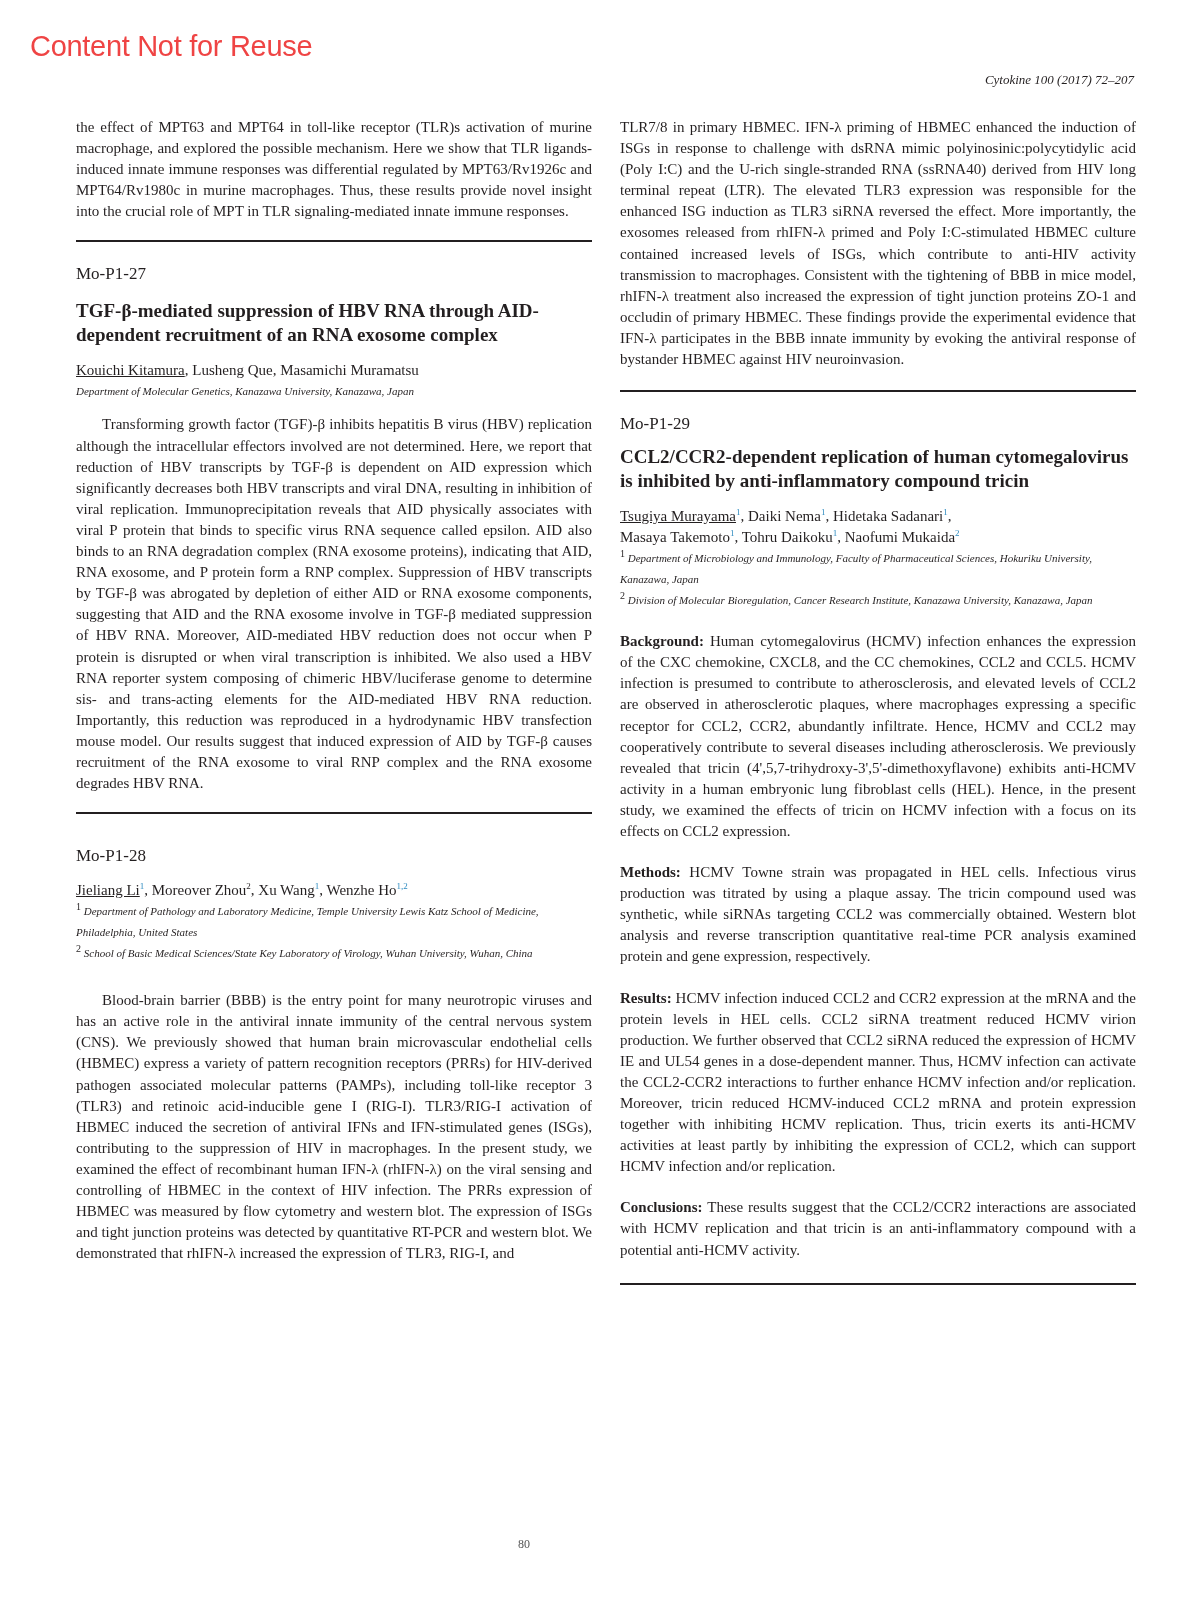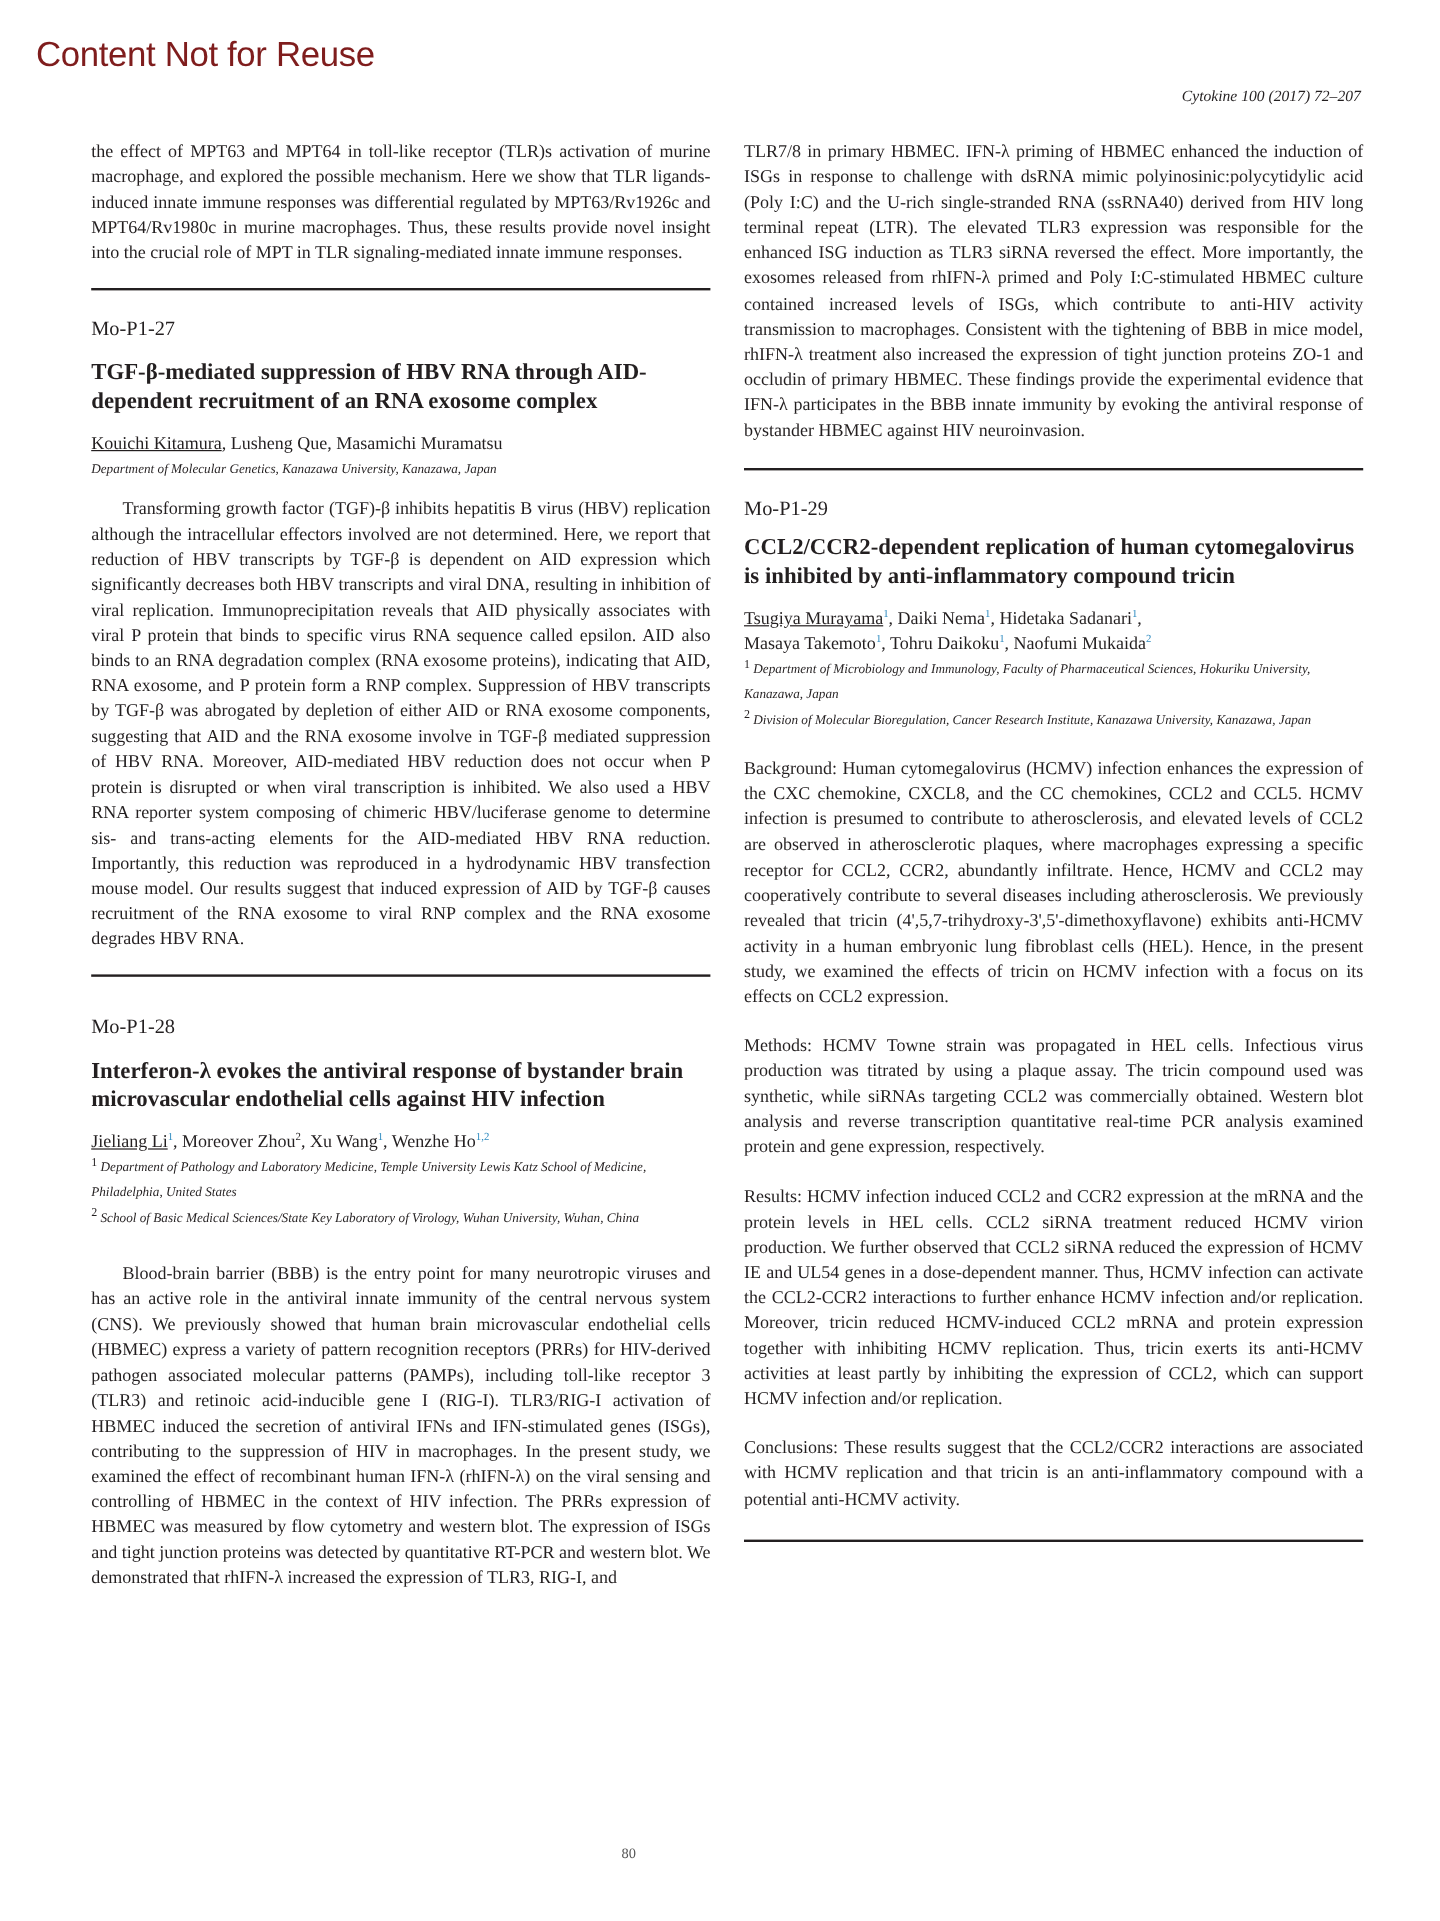--- a/index.html
+++ b/index.html
@@ -1,35 +1,35 @@
 <!DOCTYPE html>
 <html><head>
 <meta charset="utf-8">
 <style>
   html, body { margin: 0; padding: 0; background: #ffffff; }
   body { width: 1200px; height: 1601px; position: relative; overflow: hidden;
          font-family: "Liberation Serif", "DejaVu Serif", serif; color: #231f20; }
   .watermark { position: absolute; left: 30px; top: 30px; font-family: "Liberation Sans", "DejaVu Sans", sans-serif;
-               font-size: 29px; color: #7f1d1d; letter-spacing: -0.3px; }
+               font-size: 29px; color: #ef4444; letter-spacing: -0.3px; }
   .journal-ref { position: absolute; right: 66px; top: 72px; font-style: italic; font-size: 13px; color: #231f20; }
   .col { position: absolute; top: 117px; width: 516px; }
   .col-left { left: 76px; }
   .col-right { left: 620px; }
   p.body { margin: 0; font-size: 15px; line-height: 21.1px; text-align: justify; hyphens: auto; }
   p.indent { text-indent: 26px; }
   .rule { border: 0; border-top: 2px solid #231f20; margin: 0; }
   .abs-id { font-size: 17px; margin: 0; }
   .abs-title { font-weight: bold; font-size: 19px; line-height: 23.5px; margin: 0; }
   .authors { font-size: 15px; line-height: 21px; margin: 0; }
   .authors u { text-decoration: underline; }
   .sup { font-size: 9px; vertical-align: super; color: #2e8bc0; line-height: 0; }
   .sup.black { color: #231f20; }
   .affil { font-size: 11px; font-style: italic; line-height: 21px; margin: 0; }
   .affil .num { font-style: normal; font-size: 10px; vertical-align: super; line-height: 0; }
-  .label { font-weight: normal; }
+  .label { font-weight: bold; }
   .page-num { position: absolute; left: 0; width: 1048px; top: 1537px; text-align: center; font-size: 12px; color: #555; }
 </style>
 </head>
 <body>
 
 <div class="watermark">Content Not for Reuse</div>
 <div class="journal-ref">Cytokine 100 (2017) 72–207</div>
 
 <div class="col col-left">
   <p class="body">the effect of MPT63 and MPT64 in toll-like receptor (TLR)s activation of murine macrophage, and explored the possible mechanism. Here we show that TLR ligands-induced innate immune responses was differential regulated by MPT63/Rv1926c and MPT64/Rv1980c in murine macrophages. Thus, these results provide novel insight into the crucial role of MPT in TLR signaling-mediated innate immune responses.</p>
@@ -41,21 +41,20 @@
     <p class="abs-title" style="margin-top:15px;">TGF-β-mediated suppression of HBV RNA through AID-dependent recruitment of an RNA exosome complex</p>
     <p class="authors" style="margin-top:14px;"><u>Kouichi Kitamura</u><span>, Lusheng Que, Masamichi Muramatsu</span></p>
     <p class="affil">Department of Molecular Genetics, Kanazawa University, Kanazawa, Japan</p>
     <p class="body indent" style="margin-top:12px;">Transforming growth factor (TGF)-β inhibits hepatitis B virus (HBV) replication although the intracellular effectors involved are not determined. Here, we report that reduction of HBV transcripts by TGF-β is dependent on AID expression which significantly decreases both HBV transcripts and viral DNA, resulting in inhibition of viral replication. Immunoprecipitation reveals that AID physically associates with viral P protein that binds to specific virus RNA sequence called epsilon. AID also binds to an RNA degradation complex (RNA exosome proteins), indicating that AID, RNA exosome, and P protein form a RNP complex. Suppression of HBV transcripts by TGF-β was abrogated by depletion of either AID or RNA exosome components, suggesting that AID and the RNA exosome involve in TGF-β mediated suppression of HBV RNA. Moreover, AID-mediated HBV reduction does not occur when P protein is disrupted or when viral transcription is inhibited. We also used a HBV RNA reporter system composing of chimeric HBV/luciferase genome to determine sis- and trans-acting elements for the AID-mediated HBV RNA reduction. Importantly, this reduction was reproduced in a hydrodynamic HBV transfection mouse model. Our results suggest that induced expression of AID by TGF-β causes recruitment of the RNA exosome to viral RNP complex and the RNA exosome degrades HBV RNA.</p>
   </div>
 
   <hr class="rule" style="margin-top:18px;">
 
   <div>
     <p class="abs-id" style="margin-top:32px;">Mo-P1-28</p>
-    <p class="abs-title" style="margin-top:15px;">Interferon-λ evokes the antiviral response of bystander brain microvascular endothelial cells against HIV infection</p>
     <p class="authors" style="margin-top:14px;">
       <u>Jieliang Li</u><span class="sup">1</span>,
       <span>Moreover Zhou</span><span class="sup black">2</span>,
       <span>Xu Wang</span><span class="sup">1</span>,
       <span>Wenzhe Ho</span><span class="sup">1,2</span>
     </p>
     <p class="affil"><span class="num">1</span> <span>Department of Pathology and Laboratory Medicine, Temple University Lewis Katz School of Medicine, Philadelphia, United States</span></p>
     <p class="affil"><span class="num">2</span> <span>School of Basic Medical Sciences/State Key Laboratory of Virology, Wuhan University, Wuhan, China</span></p>
     <p class="body indent" style="margin-top:26px;">Blood-brain barrier (BBB) is the entry point for many neurotropic viruses and has an active role in the antiviral innate immunity of the central nervous system (CNS). We previously showed that human brain microvascular endothelial cells (HBMEC) express a variety of pattern recognition receptors (PRRs) for HIV-derived pathogen associated molecular patterns (PAMPs), including toll-like receptor 3 (TLR3) and retinoic acid-inducible gene I (RIG-I). TLR3/RIG-I activation of HBMEC induced the secretion of antiviral IFNs and IFN-stimulated genes (ISGs), contributing to the suppression of HIV in macrophages. In the present study, we examined the effect of recombinant human IFN-λ (rhIFN-λ) on the viral sensing and controlling of HBMEC in the context of HIV infection. The PRRs expression of HBMEC was measured by flow cytometry and western blot. The expression of ISGs and tight junction proteins was detected by quantitative RT-PCR and western blot. We demonstrated that rhIFN-λ increased the expression of TLR3, RIG-I, and</p>
   </div>

